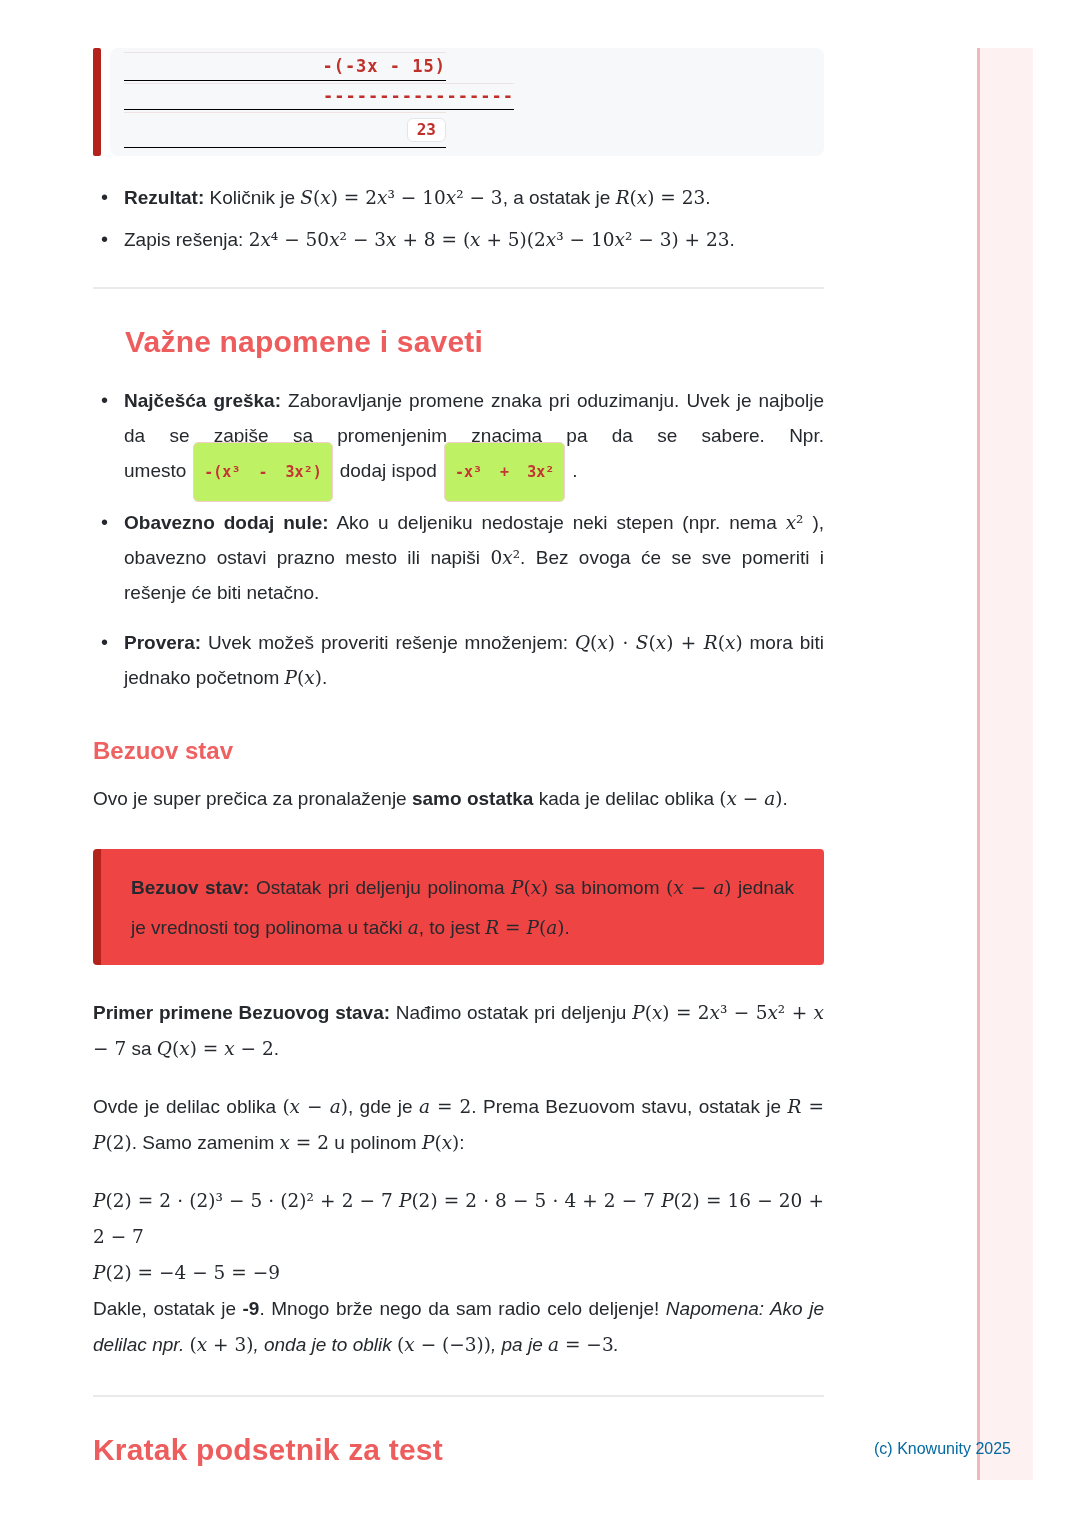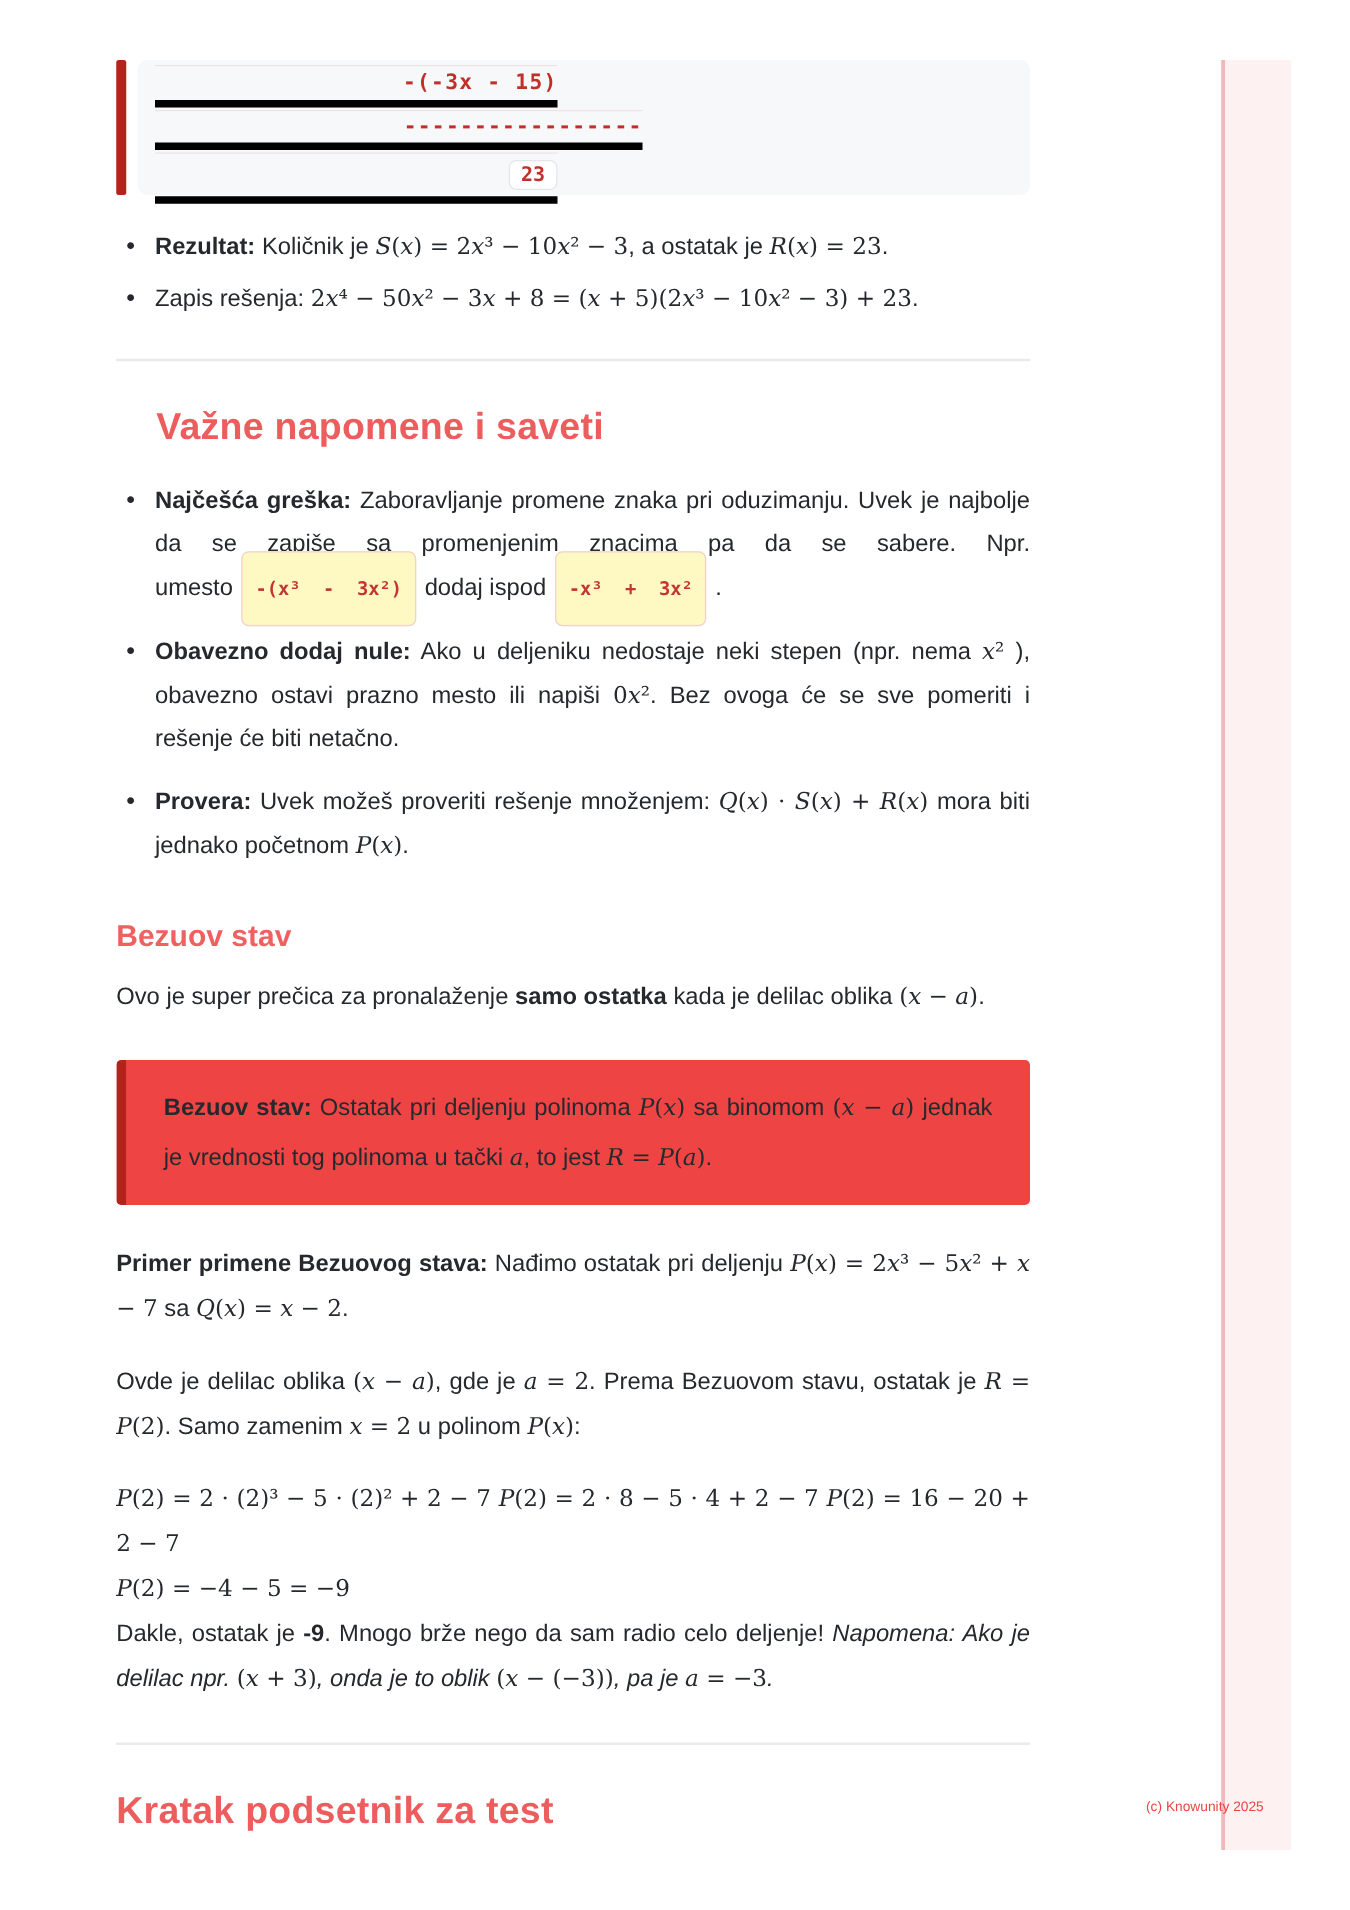--- a/index.html
+++ b/index.html
@@ -20,21 +20,21 @@
   .quote-bar {
     position:absolute; left:0; top:0; width:8px; height:108px;
     background:#b3231c; border-radius:2px;
   }
   .code-box {
     position:absolute; left:17px; top:0; right:0; height:108px;
     background:#f7f8f9; border-radius:8px;
     padding:4px 0 0 14px;
   }
   .code-row {
-    border-top:1px solid #efe2e2; border-bottom:6px solid #000000;
+    border-top:1px solid #efe2e2; border-bottom:1px solid #000000;
     text-align:right;
     font-family:"DejaVu Sans Mono", monospace;
     font-weight:bold; color:#c0302a;
   }
   .code-row.r1 { width:322px; font-size:17px; line-height:27px; letter-spacing:1px; }
   .code-row.r2 { width:390px; font-size:17px; line-height:25px; letter-spacing:1px; margin-top:2px; }
   .code-row.r3 { width:322px; line-height:34px; margin-top:2px;text-decoration:underline; }
   .remainder-chip {
     display:inline-block; background:#ffffff; border:1px solid #e3e6e8;
     border-radius:6px; padding:0 9px; margin:3px 0 3px 0;
@@ -52,21 +52,21 @@
     content:"\2022"; position:absolute; left:8px; top:0;
     font-size:20px; color:#25292e;
   }
   .sg-b { font-weight:bold; }
   .sg-i { font-style:italic; }
   .sg-m { font-family:"DejaVu Serif", serif; font-size:18.5px; }
   .sg-m .mvar { font-style:italic; }
   .sg-c {
     font-family:"DejaVu Sans Mono", monospace; white-space:pre;
     font-weight:bold; font-size:15px; color:#c43434;
-    background:#fef9c3; border:1px solid #f3cfcf; border-radius:6px;
+    background:#bef264; border:1px solid #f3cfcf; border-radius:6px;
     padding:20px 10px; margin:0 7px;
   }
 
   hr.divider { border:none; border-top:2px solid #e9eaec; }
   .hr1 { margin-top:30px; }
   .hr2 { margin-top:32px; }
 
   h2.sec-title {
     color:#ee5d5d; font-size:30px; font-weight:bold; letter-spacing:0.2px;
   }
@@ -96,21 +96,21 @@
   .conclusion-para { margin-top:0; }
 
   
   .page-strip {
     position:absolute; left:977px; top:48px; width:56px; height:1432px;
     background:#fdf1f1; border-left:3px solid #efb9b9;
     z-index:1;
   }
   .footer-note {
     position:absolute; top:1440px; right:69px; z-index:2;
-    font-size:11px; color:#ef4444;
+    font-size:16px; color:#0369a1;
   }
 </style>
 </head>
 <body>
 
 <div class="main">
 
   <div class="code-quote">
     <div class="quote-bar"></div>
     <div class="code-box">

